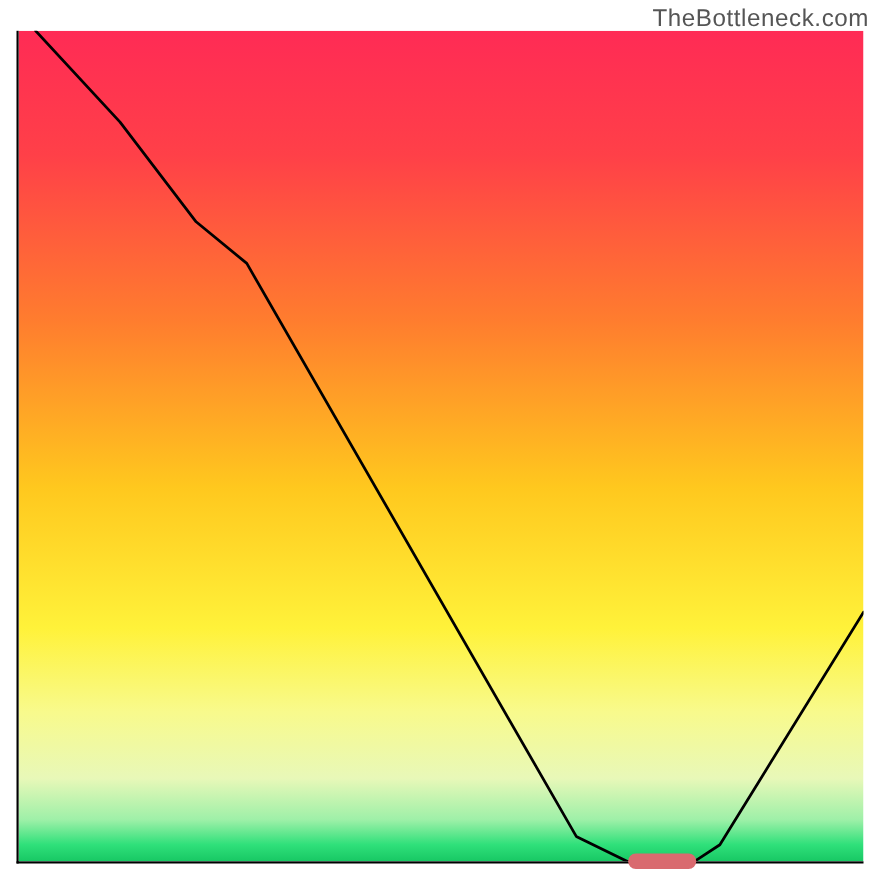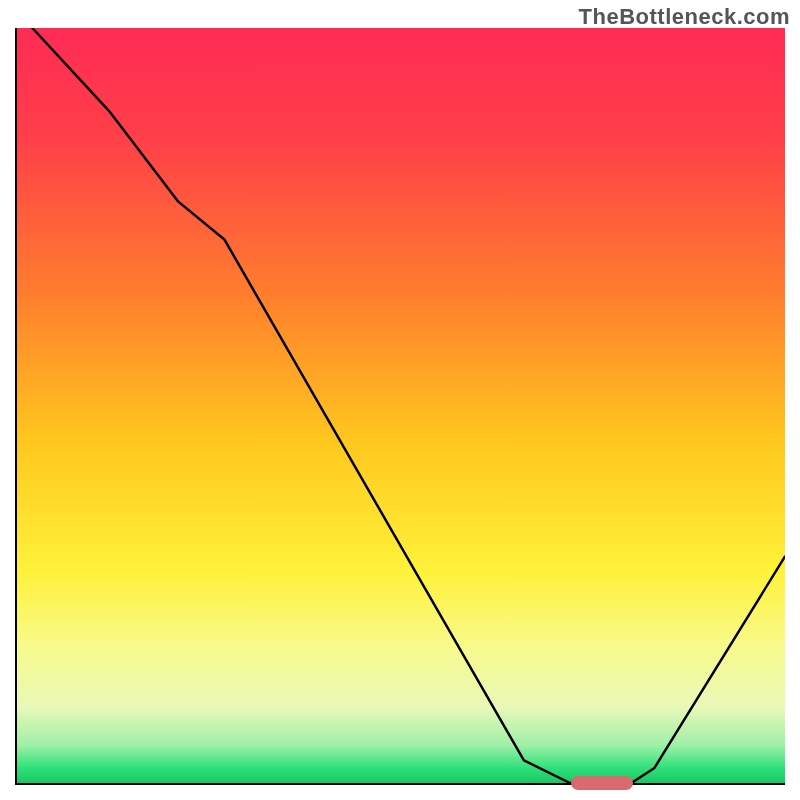--- a/index.html
+++ b/index.html
@@ -9,21 +9,21 @@
     height: 800px;
     overflow: hidden;
     background: #ffffff;
     font-family: Arial, Helvetica, sans-serif;
   }
   .watermark {
     position: absolute;
     top: 4px;
     right: 10px;
     font-size: 22px;
-    font-weight: 700;
+    font-weight: 400;
     color: #555;
     z-index: 10;
     letter-spacing: 0.5px;
   }
   .plot-area {
     position: absolute;
     left: 15px;
     top: 28px;
     width: 770px;
     height: 757px;

